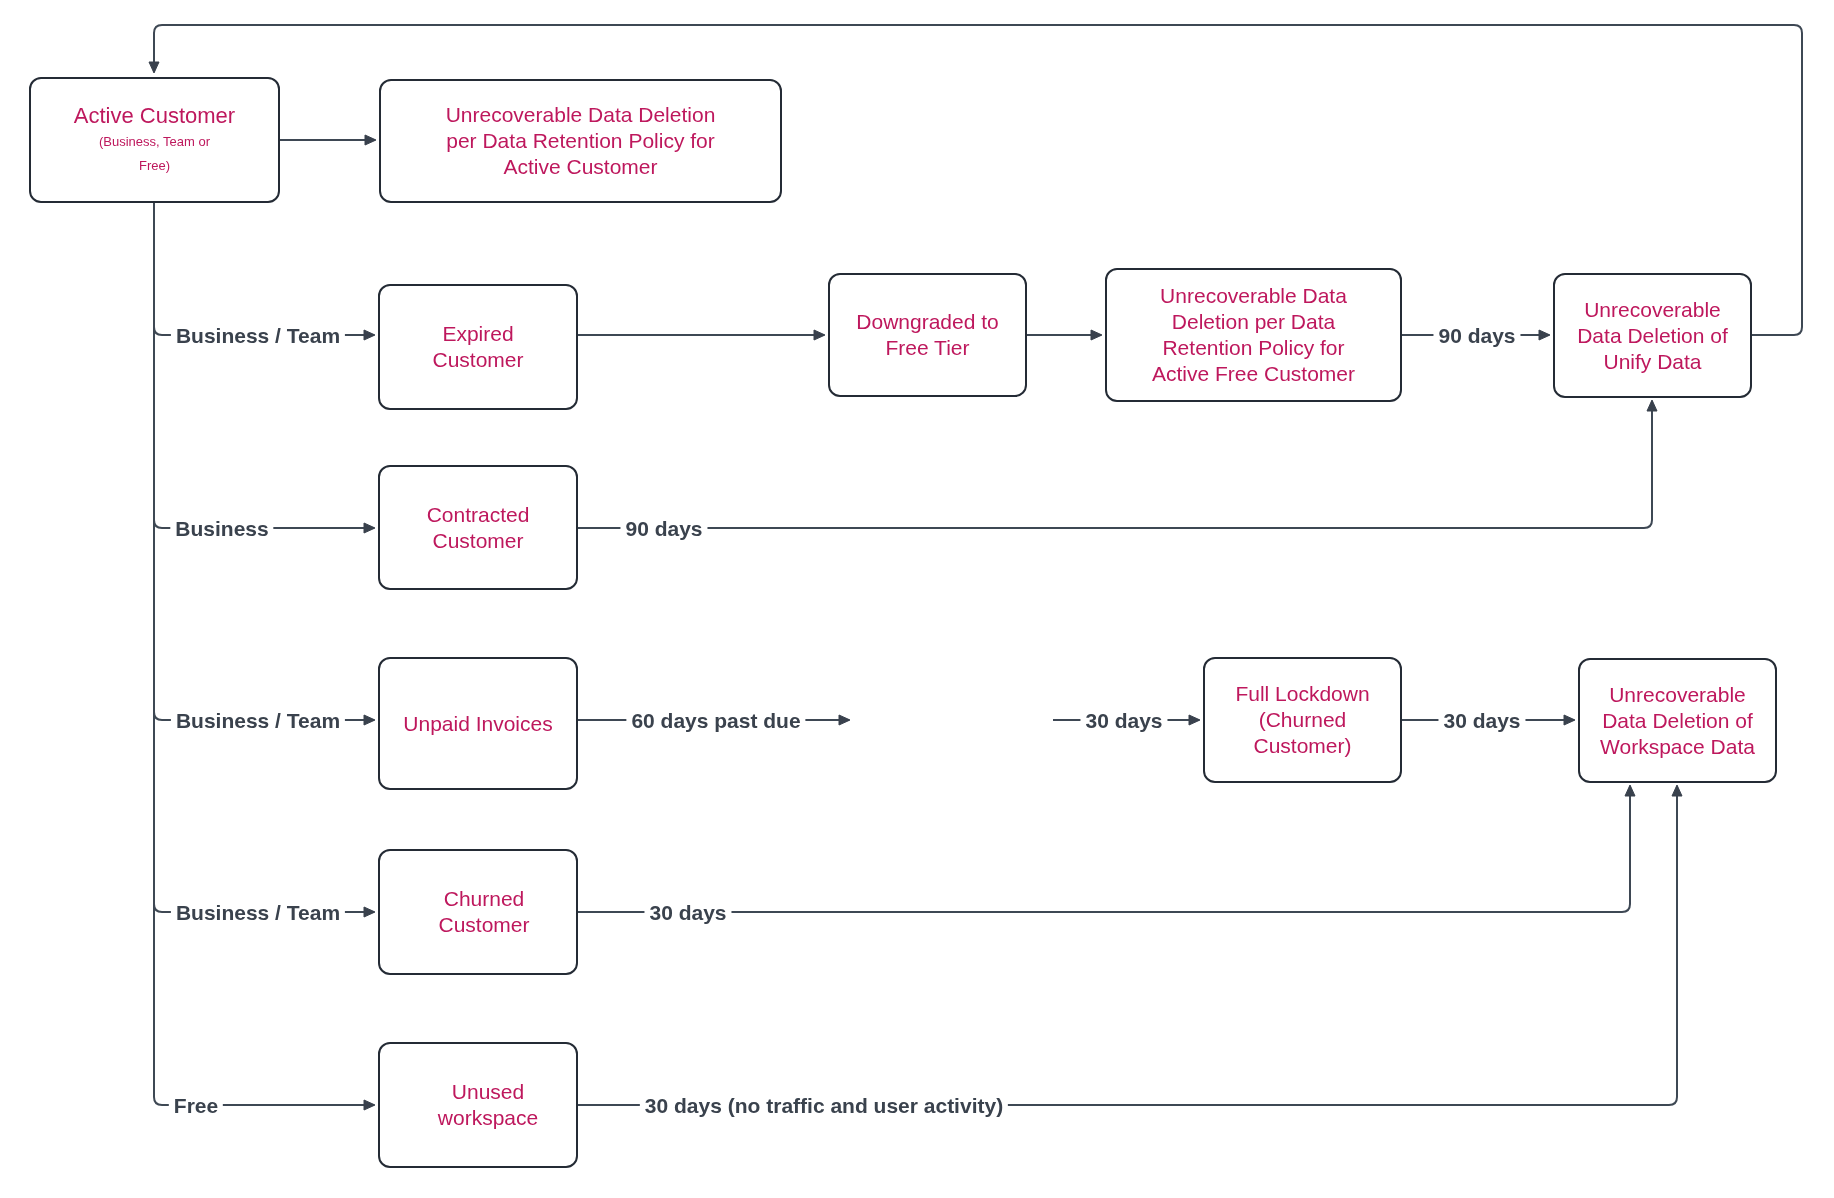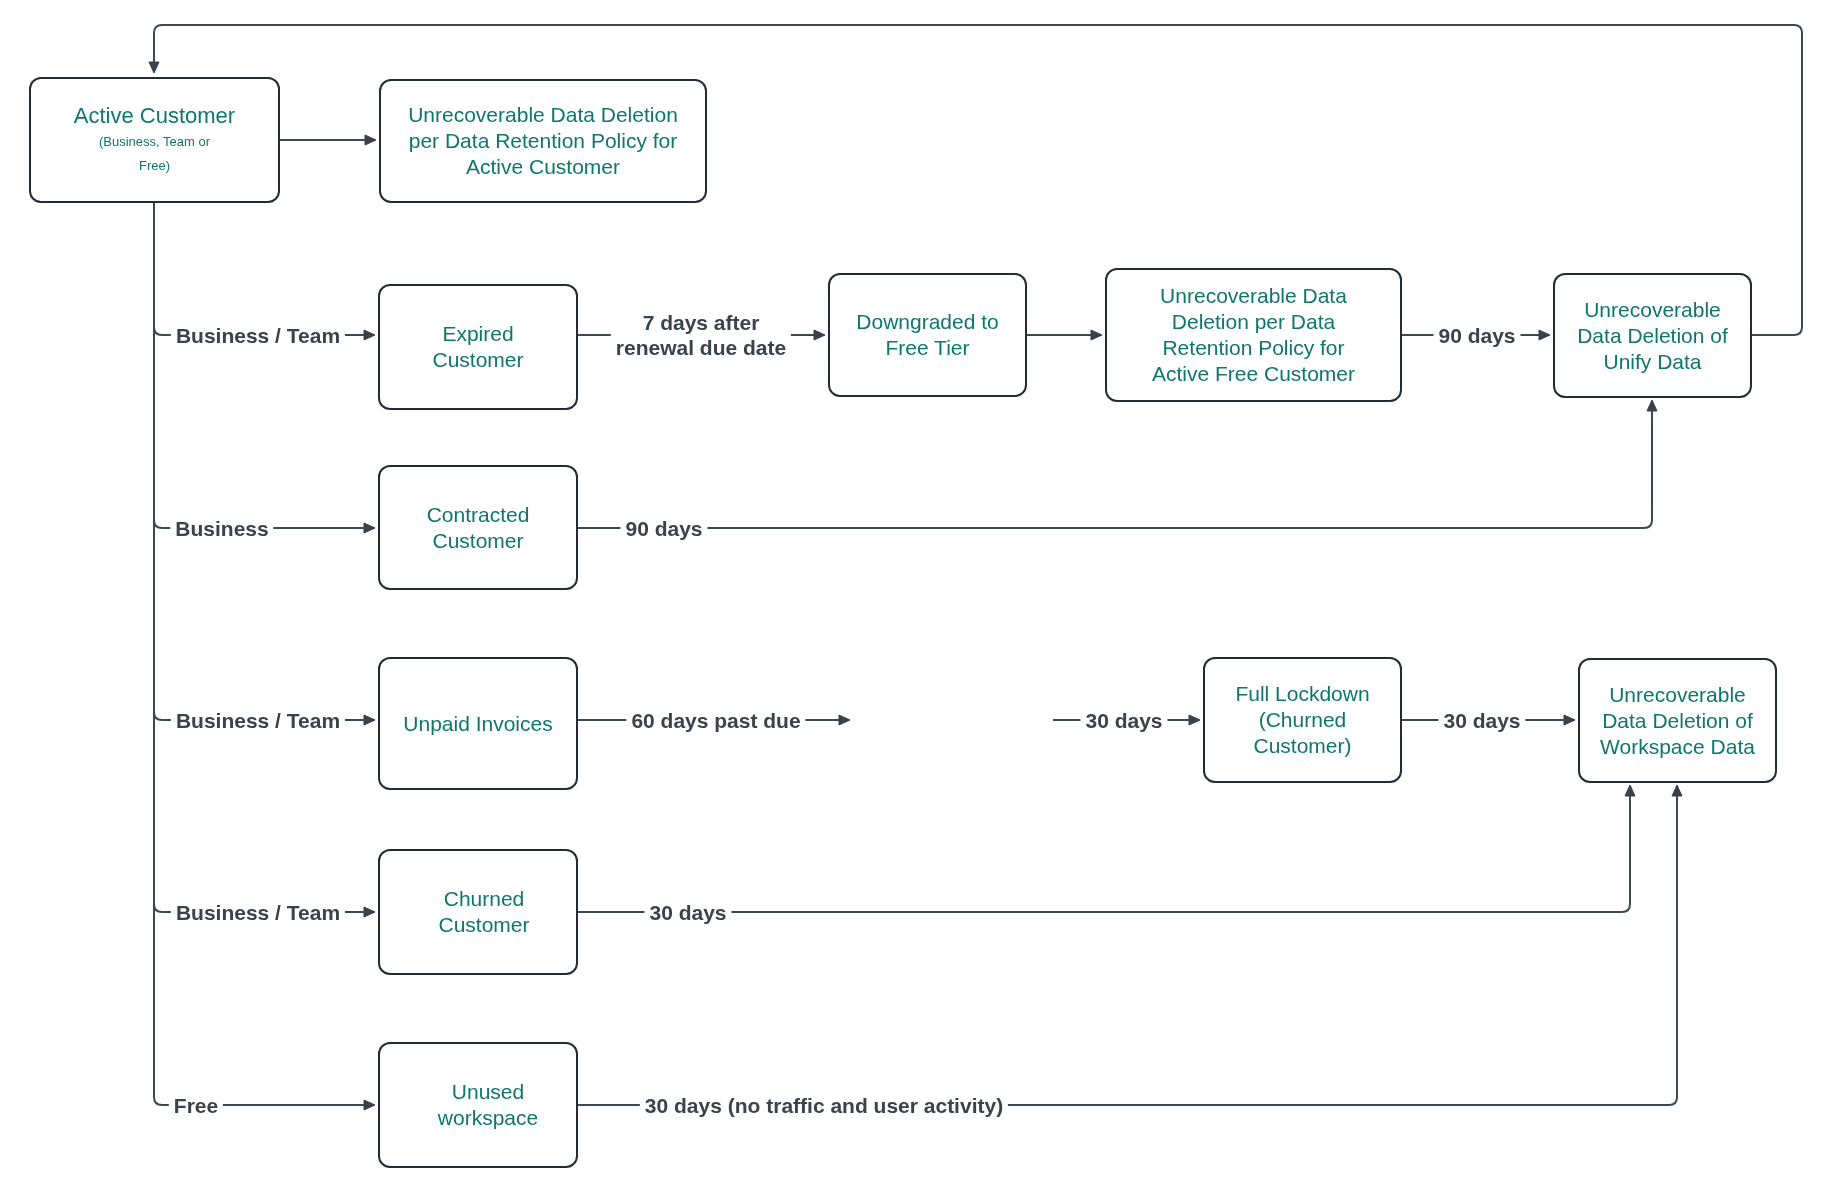--- a/index.html
+++ b/index.html
@@ -15,21 +15,21 @@
     position:absolute;
     box-sizing:border-box;
     background:#ffffff;
     border:2.5px solid #242b35;
     border-radius:12px;
     display:flex;
     flex-direction:column;
     align-items:center;
     justify-content:center;
     text-align:center;
-    color:#0f766e;
+    color:#be185d;
     font-size:21px;
     line-height:26px;
     white-space:pre-line;
     z-index:2;
   }
   .node .title{font-size:22px;line-height:28px;white-space:pre-line;}
   .node .subtitle{font-size:13px;line-height:24px;white-space:pre-line;}
   .edge-label{
     position:absolute;
     transform:translate(-50%,-50%);
@@ -74,21 +74,21 @@
       <path d="M578 912 H1622 Q1630 912 1630 904 V786" marker-end="url(#arrow)"></path>
       <path d="M578 1105 H1669 Q1677 1105 1677 1097 V786" marker-end="url(#arrow)"></path>
     </g>
   </svg>
 
   <div class="node" style="left:29px;top:77px;width:251px;height:126px;">
     <span class="title">Active Customer</span>
     <span class="subtitle">(Business, Team or
 Free)</span>
   </div>
-  <div class="node" style="left:379px;top:79px;width:328px;height:124px;">
+  <div class="node" style="left:379px;top:79px;width:403px;height:124px;">
     <span>Unrecoverable Data Deletion
 per Data Retention Policy for
 Active Customer</span>
   </div>
 
   <div class="node" style="left:378px;top:284px;width:200px;height:126px;">
     <span>Expired
 Customer</span>
   </div>
   <div class="node" style="left:828px;top:273px;width:199px;height:124px;">
@@ -130,22 +130,20 @@
     <span>Churned
 Customer</span>
   </div>
 
   <div class="node" style="left:378px;top:1042px;width:200px;height:126px;padding-left:20px;">
     <span>Unused
 workspace</span>
   </div>
 
   <div class="edge-label" style="left:258px;top:335px;">Business / Team</div>
-  <div class="edge-label wrap" style="left:701px;top:335px;">7 days after
-renewal due date</div>
   <div class="edge-label" style="left:1477px;top:335px;">90 days</div>
 
   <div class="edge-label" style="left:222px;top:528px;">Business</div>
   <div class="edge-label" style="left:664px;top:528px;">90 days</div>
 
   <div class="edge-label" style="left:258px;top:720px;">Business / Team</div>
   <div class="edge-label" style="left:716px;top:720px;">60 days past due</div>
   <div class="edge-label" style="left:1124px;top:720px;">30 days</div>
   <div class="edge-label" style="left:1482px;top:720px;">30 days</div>
 

